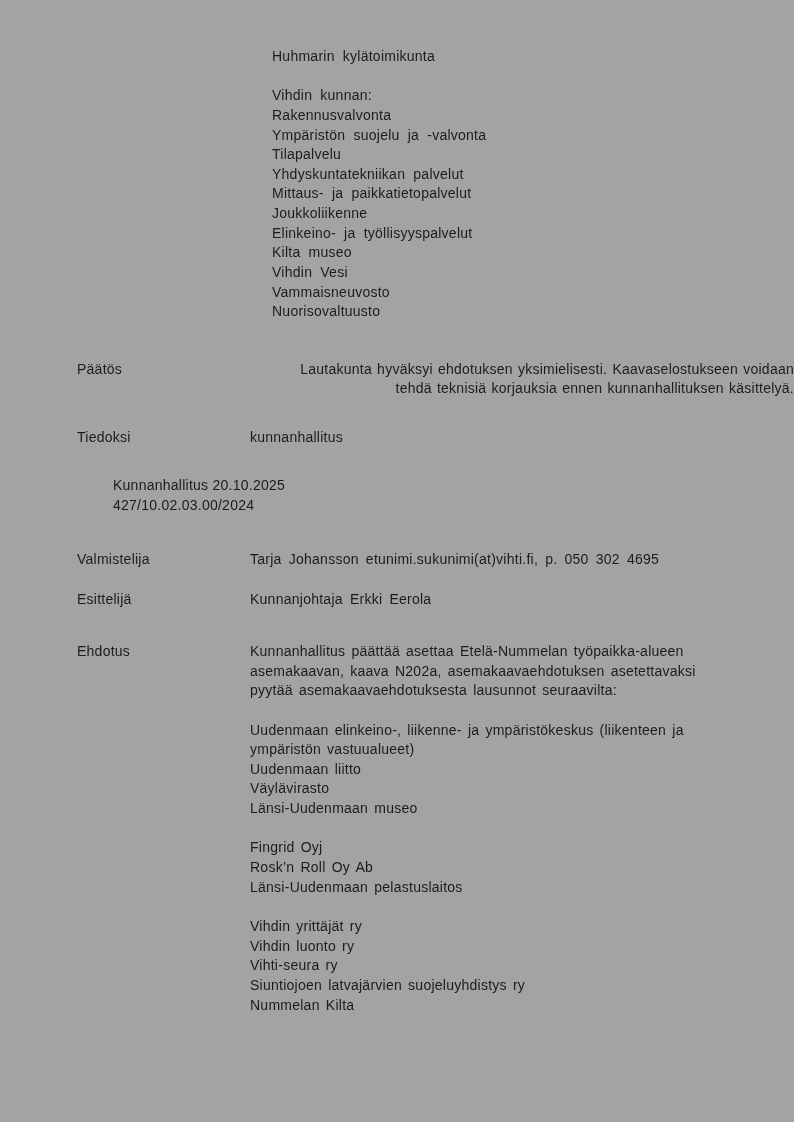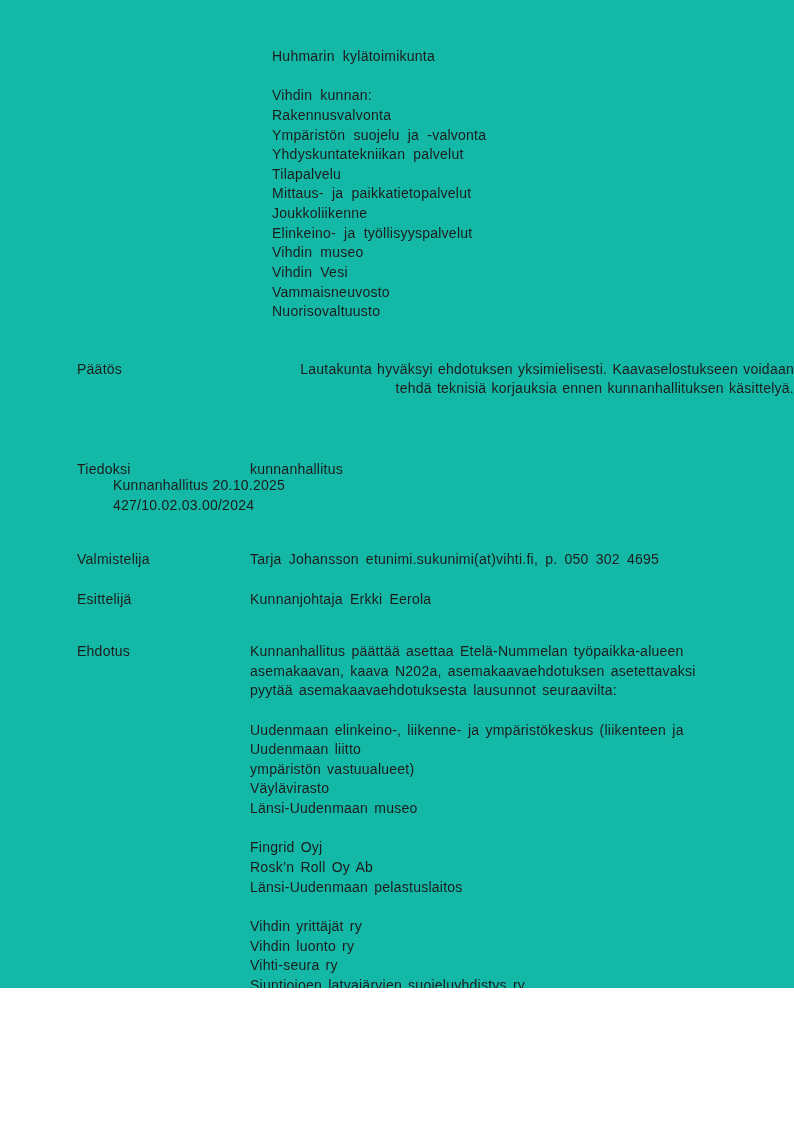--- a/index.html
+++ b/index.html
@@ -3,22 +3,22 @@
 <meta charset="utf-8">
 <style>
   html, body {
     margin: 0;
     padding: 0;
     background: #ffffff;
   }
   .page {
     position: relative;
     width: 794px;
-    height: 988px;
-    background: #14b8a6;
+    height: 1122px;
+    background: #a3a3a3;
     overflow: hidden;
     font-family: "Liberation Sans", "DejaVu Sans", sans-serif;
     font-size: 14px;
     color: #1c1c1c;
     letter-spacing: 0.25px;
   }
   .line {
     height: 19.65px;
     line-height: 19.65px;
     white-space: pre;
@@ -50,40 +50,40 @@
 <body>
 
 <div class="page">
 
   <div class="abs dist-list" style="top:47px; left:272px;">
       <div class="line">Huhmarin kylätoimikunta</div>
       <div class="line">&nbsp;</div>
       <div class="line">Vihdin kunnan:</div>
       <div class="line">Rakennusvalvonta</div>
       <div class="line">Ympäristön suojelu ja -valvonta</div>
+      <div class="line">Tilapalvelu</div>
       <div class="line">Yhdyskuntatekniikan palvelut</div>
-      <div class="line">Tilapalvelu</div>
       <div class="line">Mittaus- ja paikkatietopalvelut</div>
       <div class="line">Joukkoliikenne</div>
       <div class="line">Elinkeino- ja työllisyyspalvelut</div>
-      <div class="line">Vihdin museo</div>
+      <div class="line">Kilta museo</div>
       <div class="line">Vihdin Vesi</div>
       <div class="line">Vammaisneuvosto</div>
       <div class="line">Nuorisovaltuusto</div>
     </div>
 
   <div class="section" style="top:359.5px;text-align:right;">
     <span class="label">Päätös</span>
     <div class="body paatos-body">
         <div class="line">Lautakunta hyväksyi ehdotuksen yksimielisesti. Kaavaselostukseen voidaan</div>
         <div class="line">tehdä teknisiä korjauksia ennen kunnanhallituksen käsittelyä.</div>
       </div>
   </div>
 
-  <div class="section" style="top:460px;">
+  <div class="section" style="top:428px;">
     <span class="label">Tiedoksi</span>
     <div class="body">
       <div class="line">kunnanhallitus</div>
     </div>
   </div>
 
   <div class="abs" style="top:476px; left:77px;margin-left:36px;">
       <div class="line">Kunnanhallitus 20.10.2025</div>
       <div class="line">427/10.02.03.00/2024</div>
     </div>
@@ -103,22 +103,22 @@
   </div>
 
   <div class="section" style="top:642px;">
     <span class="label">Ehdotus</span>
     <div class="body ehdotus-body">
         <div class="line">Kunnanhallitus päättää asettaa Etelä-Nummelan työpaikka-alueen</div>
         <div class="line">asemakaavan, kaava N202a, asemakaavaehdotuksen asetettavaksi</div>
         <div class="line">pyytää asemakaavaehdotuksesta lausunnot seuraavilta:</div>
         <div class="line">&nbsp;</div>
         <div class="line">Uudenmaan elinkeino-, liikenne- ja ympäristökeskus (liikenteen ja</div>
+        <div class="line">ympäristön vastuualueet)</div>
         <div class="line">Uudenmaan liitto</div>
-        <div class="line">ympäristön vastuualueet)</div>
         <div class="line">Väylävirasto</div>
         <div class="line">Länsi-Uudenmaan museo</div>
         <div class="line">&nbsp;</div>
         <div class="line">Fingrid Oyj</div>
         <div class="line">Rosk’n Roll Oy Ab</div>
         <div class="line">Länsi-Uudenmaan pelastuslaitos</div>
         <div class="line">&nbsp;</div>
         <div class="line">Vihdin yrittäjät ry</div>
         <div class="line">Vihdin luonto ry</div>
         <div class="line">Vihti-seura ry</div>

